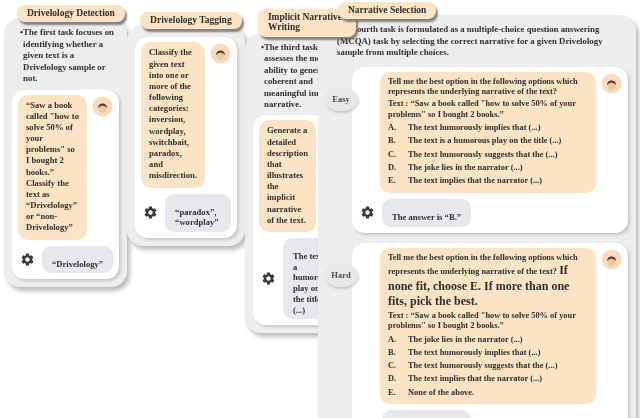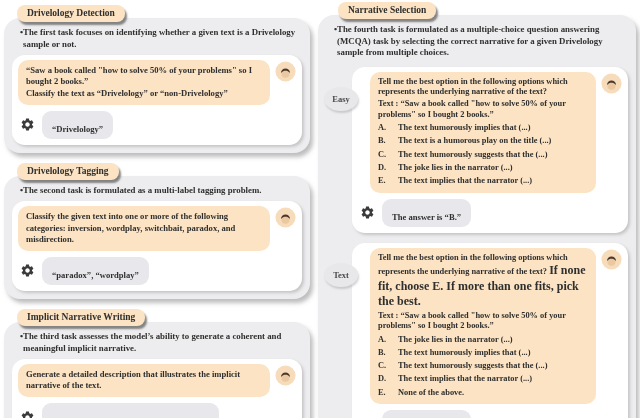--- a/index.html
+++ b/index.html
@@ -11,21 +11,21 @@
   }
   *{margin:0;padding:0;box-sizing:border-box;}
   html,body{background:#fff;}
   .page{
     width:640px;height:418px;overflow:hidden;position:relative;
     background:#fff;padding:2px 4px;
     font-family:"Liberation Serif","DejaVu Serif",serif;
     font-weight:700;color:var(--ink);
     display:flex;gap:8px;
   }
-  .col{display:flex;flex-direction:column;}
+  .col{display:flex;flex-direction:row;}
   .col-left{width:306px;}
   .col-right{width:318px;}
   .col-right .panel{flex:1;display:flex;flex-direction:column;align-items:flex-end;}
   .col-right .card{flex:1;}
 
   .panel{position:relative;}
   .panel + .panel{margin-top:7px;}
 
   .badge{
     position:relative;z-index:3;display:inline-block;align-self:flex-start;
@@ -66,21 +66,21 @@
   
   .mcqa{position:relative;margin-left:26px;margin-top:8px;}
   .level{
     position:absolute;left:-28px;top:20px;width:34px;height:24px;
     background:var(--levelgray);border-radius:50%;
     display:flex;align-items:center;justify-content:center;
     font-size:8.5px;color:#4a4a4a;
     box-shadow:1px 2px 2px rgba(150,150,150,.4);z-index:2;
   }
   .mcqa .chat{margin-top:0;}
-  .mcqa .user-bubble{margin-left:12px;font-size:8.4px;line-height:1.28;}
+  .mcqa .user-bubble{margin-left:22px;font-size:8.4px;line-height:1.28;}
   .mcqa .text-line{margin-top:1px;}
   .opt{display:flex;gap:7px;margin-top:2.5px;}
   .opt-letter{min-width:13px;}
   .bold-note{font-family:Liberation Serif, serif;font-weight:700;font-size:12px;}
 </style>
 </head>
 <body>
 
 <div class="page">
 
@@ -115,24 +115,20 @@
             </span>
             <span class="bot-bubble">“Drivelology”</span>
           </div>
         </div>
       </div>
     </div>
 
     <div class="panel">
       <span class="badge">Drivelology Tagging</span>
       <div class="card">
-        <div class="bullet">
-          <span class="dot"></span>
-          <span>The second task is formulated as a multi-label tagging problem.</span>
-        </div>
         <div class="chat">
           <div class="msg-row">
             <div class="user-bubble">
               <div>Classify the given text into one or more of the following categories: inversion, wordplay, switchbait, paradox, and misdirection.</div>
             </div>
             <span class="avatar">
               <svg viewBox="0 0 24 24">
                 <circle cx="12" cy="12" r="11.5" fill="#f6dcba"></circle>
                 <circle cx="12" cy="14.6" r="4.6" fill="#eac9a2"></circle>
                 <path d="M6.8 13.6 a5.2 5 0 0 1 10.4 0 c-1.7 -1.9 -3.4 -2.6 -5.2 -2.6 c-1.8 0 -3.5 0.7 -5.2 2.6 z" fill="#4b372c"></path>
@@ -236,21 +232,21 @@
                 <svg viewBox="0 0 24 24">
                     <path fill="#3b3b3b" d="M19.14 12.94c.04-.3.06-.61.06-.94 0-.32-.02-.64-.07-.94l2.03-1.58c.18-.14.23-.41.12-.61l-1.92-3.32c-.12-.22-.37-.29-.59-.22l-2.39.96c-.5-.38-1.03-.7-1.62-.94l-.36-2.54c-.04-.24-.24-.41-.48-.41h-3.84c-.24 0-.43.17-.47.41l-.36 2.54c-.59.24-1.13.57-1.62.94l-2.39-.96c-.22-.08-.47 0-.59.22L2.74 8.87c-.12.21-.08.47.12.61l2.03 1.58c-.05.3-.09.63-.09.94s.02.64.07.94l-2.03 1.58c-.18.14-.23.41-.12.61l1.92 3.32c.12.22.37.29.59.22l2.39-.96c.5.38 1.03.7 1.62.94l.36 2.54c.05.24.24.41.48.41h3.84c.24 0 .44-.17.47-.41l.36-2.54c.59-.24 1.13-.56 1.62-.94l2.39.96c.22.08.47 0 .59-.22l1.92-3.32c.12-.22.07-.47-.12-.61l-2.01-1.58zM12 15.6c-1.98 0-3.6-1.62-3.6-3.6s1.62-3.6 3.6-3.6 3.6 1.62 3.6 3.6-1.62 3.6-3.6 3.6z"></path>
                   </svg>
               </span>
               <span class="bot-bubble">The answer is “B.”</span>
             </div>
           </div>
         </div>
 
         <div class="mcqa" style="margin-top:10px;">
-          <span class="level">Text</span>
+          <span class="level">Hard</span>
           <div class="chat">
             <div class="msg-row">
               <div class="user-bubble">
                 <div><span>Tell me the best option in the following options which represents the underlying narrative of the text?</span> <span class="bold-note">If none fit, choose E. If more than one fits, pick the best.</span></div>
                 <div class="text-line">Text : “Saw a book called "how to solve 50% of your problems" so I bought 2 books.”</div>
                 <div class="opt">
                   <span class="opt-letter">A.</span>
                   <span>The joke lies in the narrator (...)</span>
                 </div>
                 <div class="opt">

